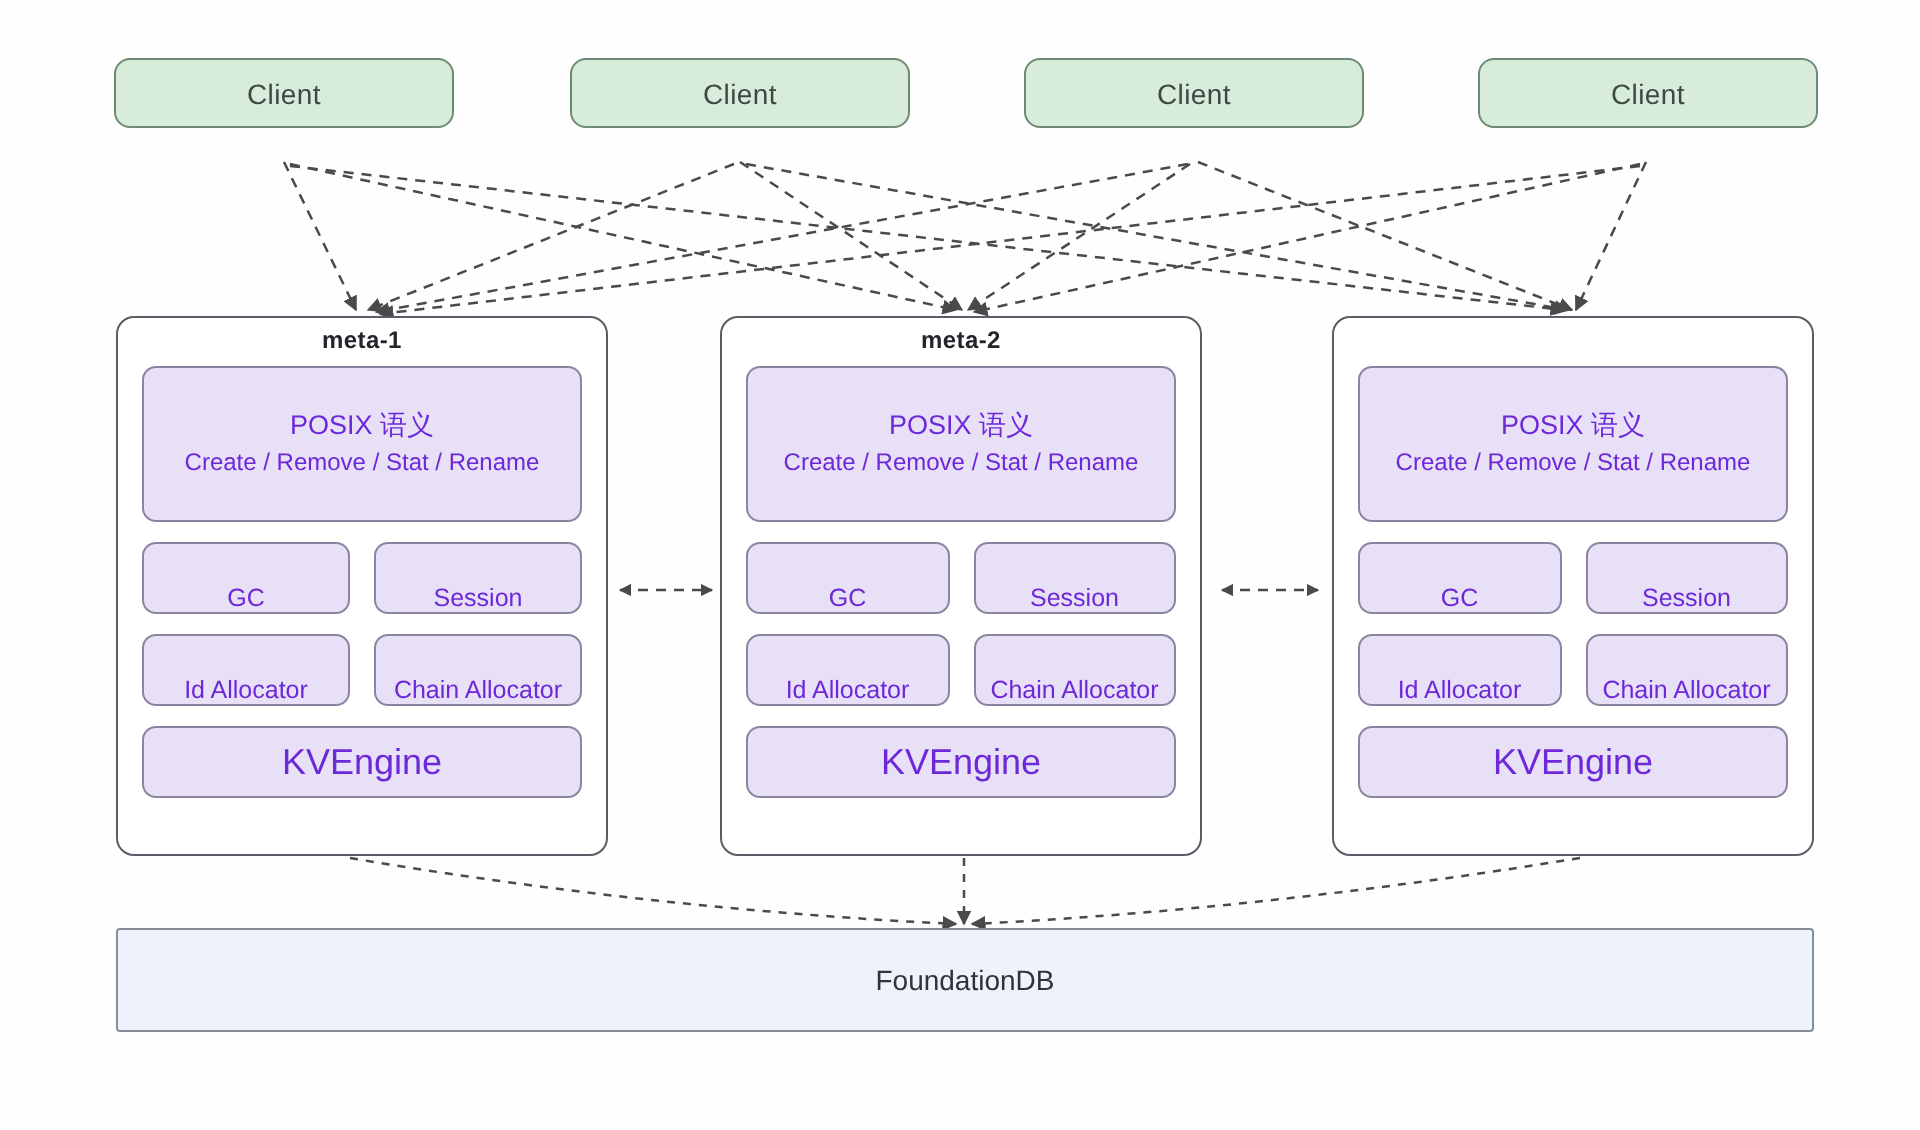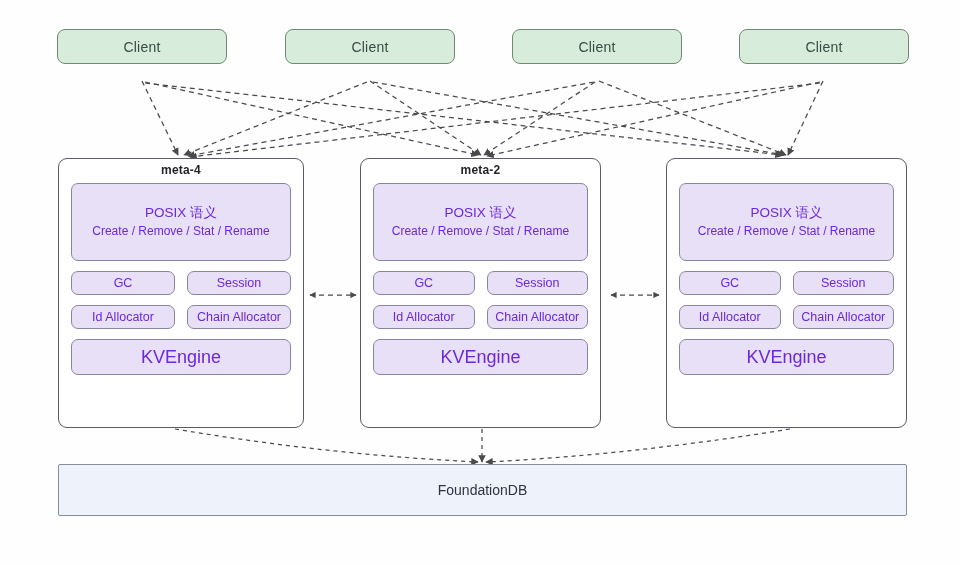--- a/index.html
+++ b/index.html
@@ -100,22 +100,23 @@
   }
   .mod-posix .mod-sub {
     font-size: 12px;
   }
   .mod-row {
     display: flex;
     gap: 12px;
   }
   .mod-row .mod {
     flex: 1;
-    height: 24px;
+    height: 36px;
     font-size: 12.5px;
+    justify-content: flex-end;
   }
   .mod-wide {
     height: 36px;
     font-size: 18px;
   }
   .mod-label {
     line-height: 1.15;
     text-align: center;
   }
 
@@ -193,21 +194,21 @@
     <span class="client-label">Client</span>
   </div>
   <div class="client-box" style="left:512px;width:170px;">
     <span class="client-label">Client</span>
   </div>
   <div class="client-box" style="left:739px;width:170px;">
     <span class="client-label">Client</span>
   </div>
 
   <div class="meta-box" style="left:58px;width:246px;">
-    <div class="meta-title">meta-4</div>
+    <div class="meta-title">meta-1</div>
     <div class="meta-inner">
       <div class="mod mod-posix">
         <span class="mod-main mod-label">POSIX 语义</span>
         <span class="mod-sub mod-label">Create / Remove / Stat / Rename</span>
       </div>
       <div class="mod-row">
         <div class="mod">
           <span class="mod-label">GC</span>
         </div>
         <div class="mod">

